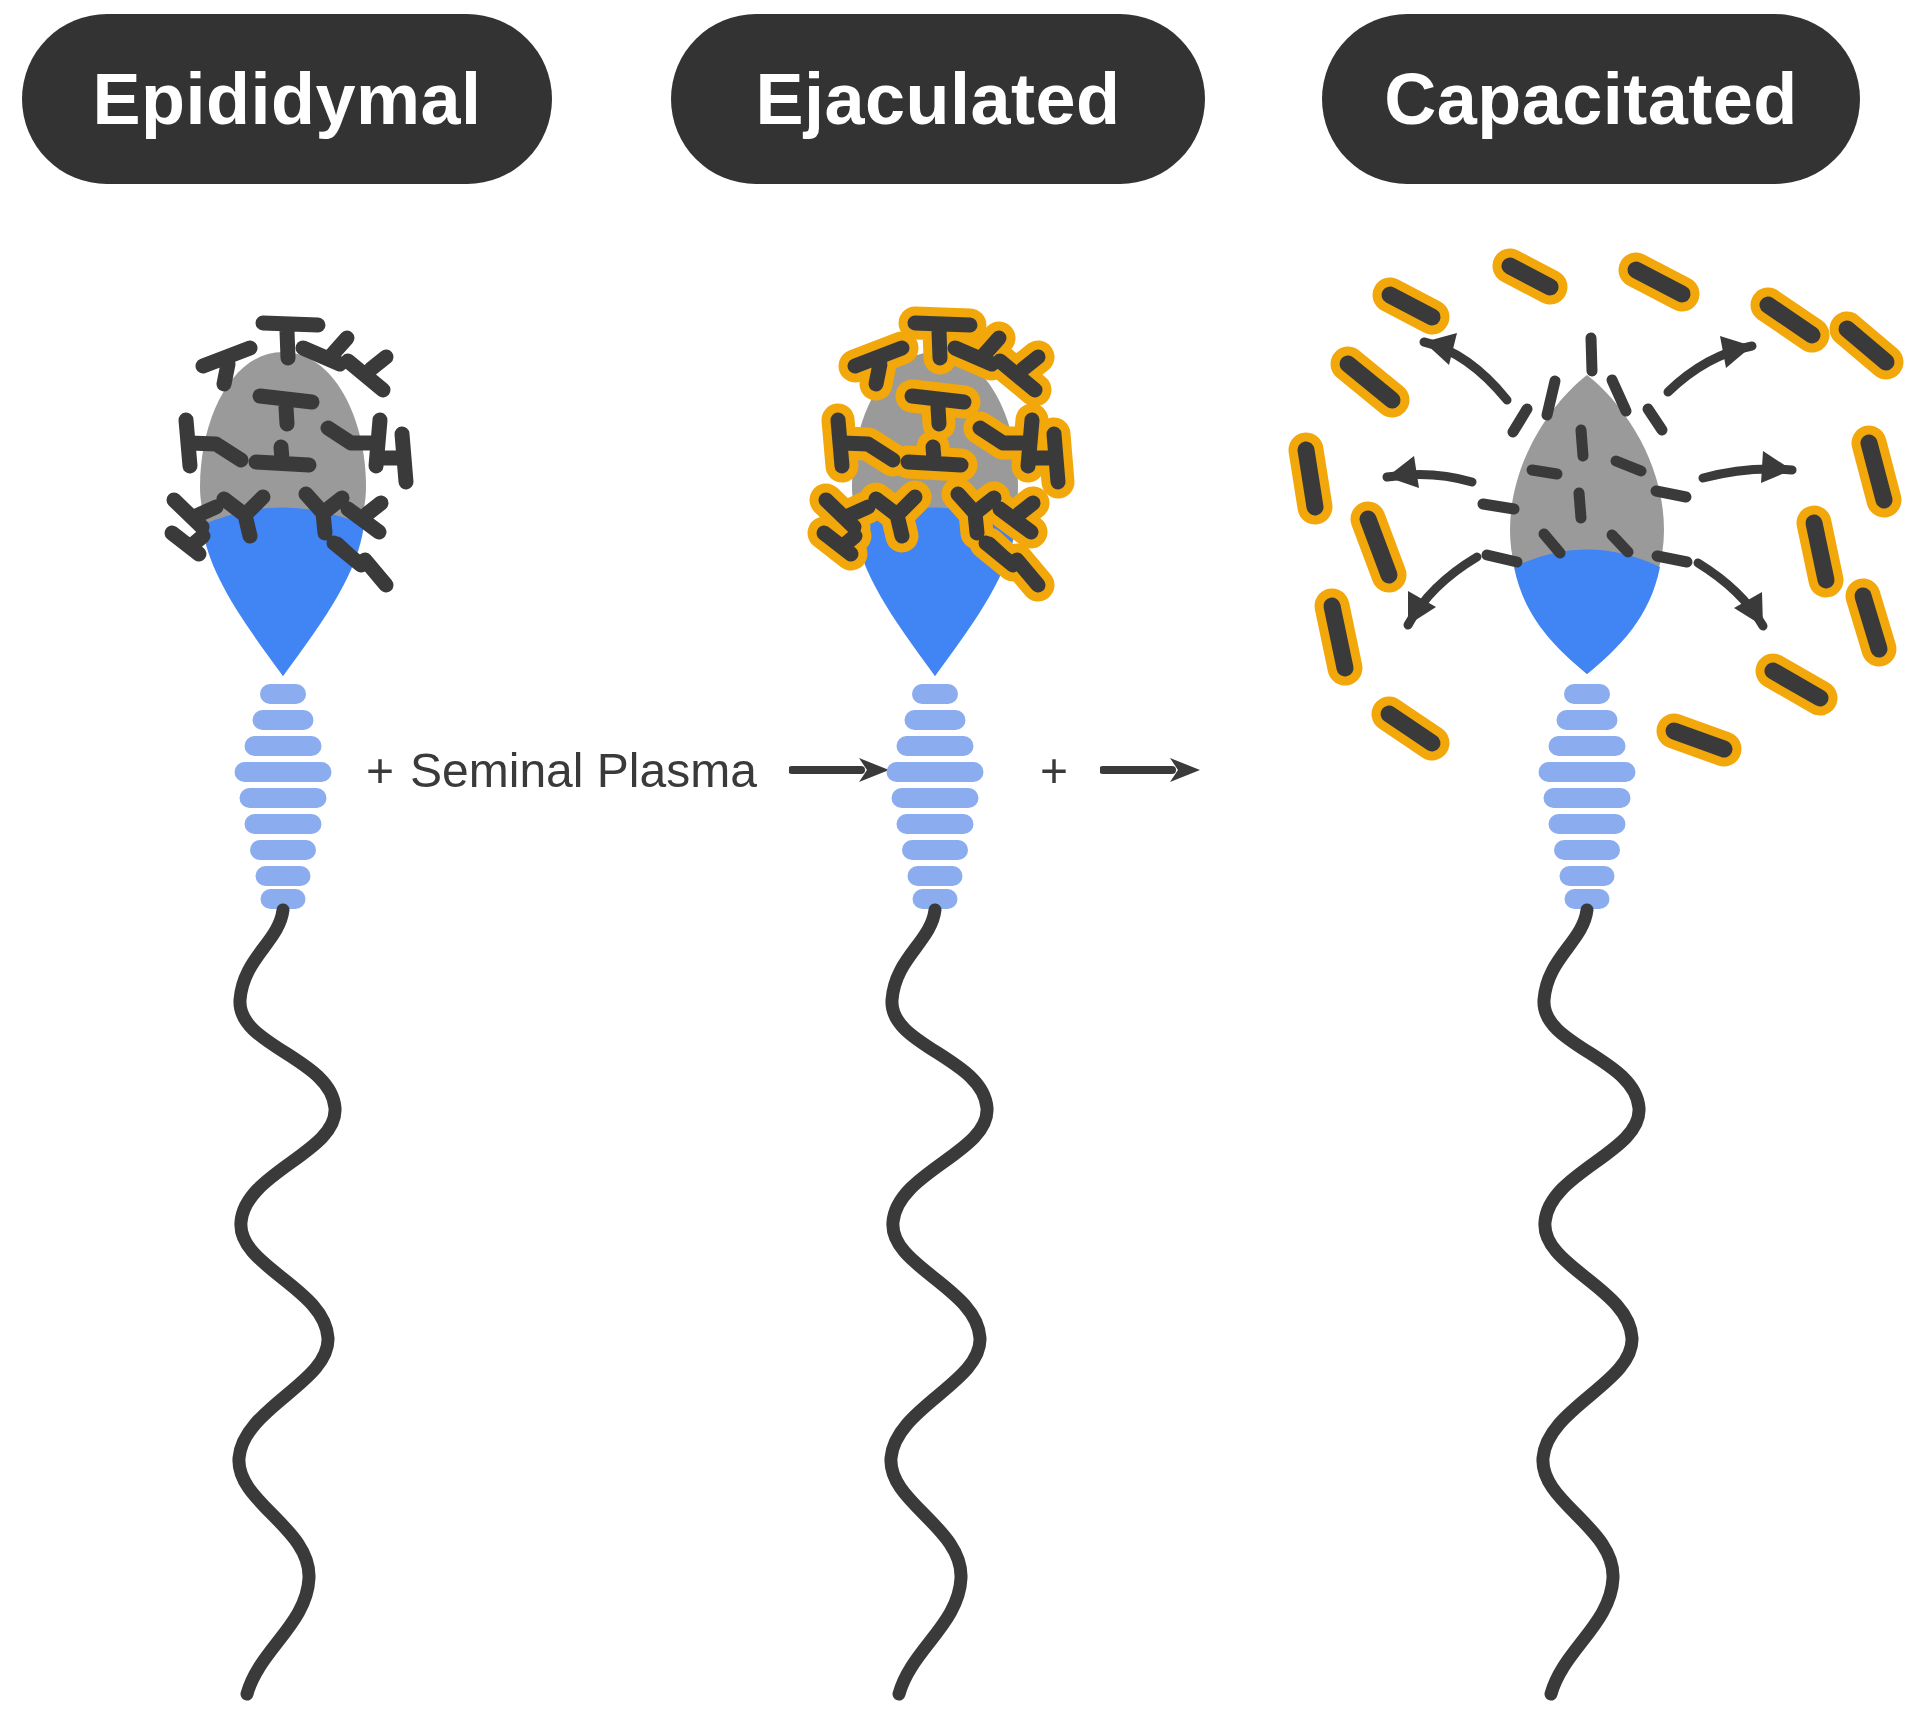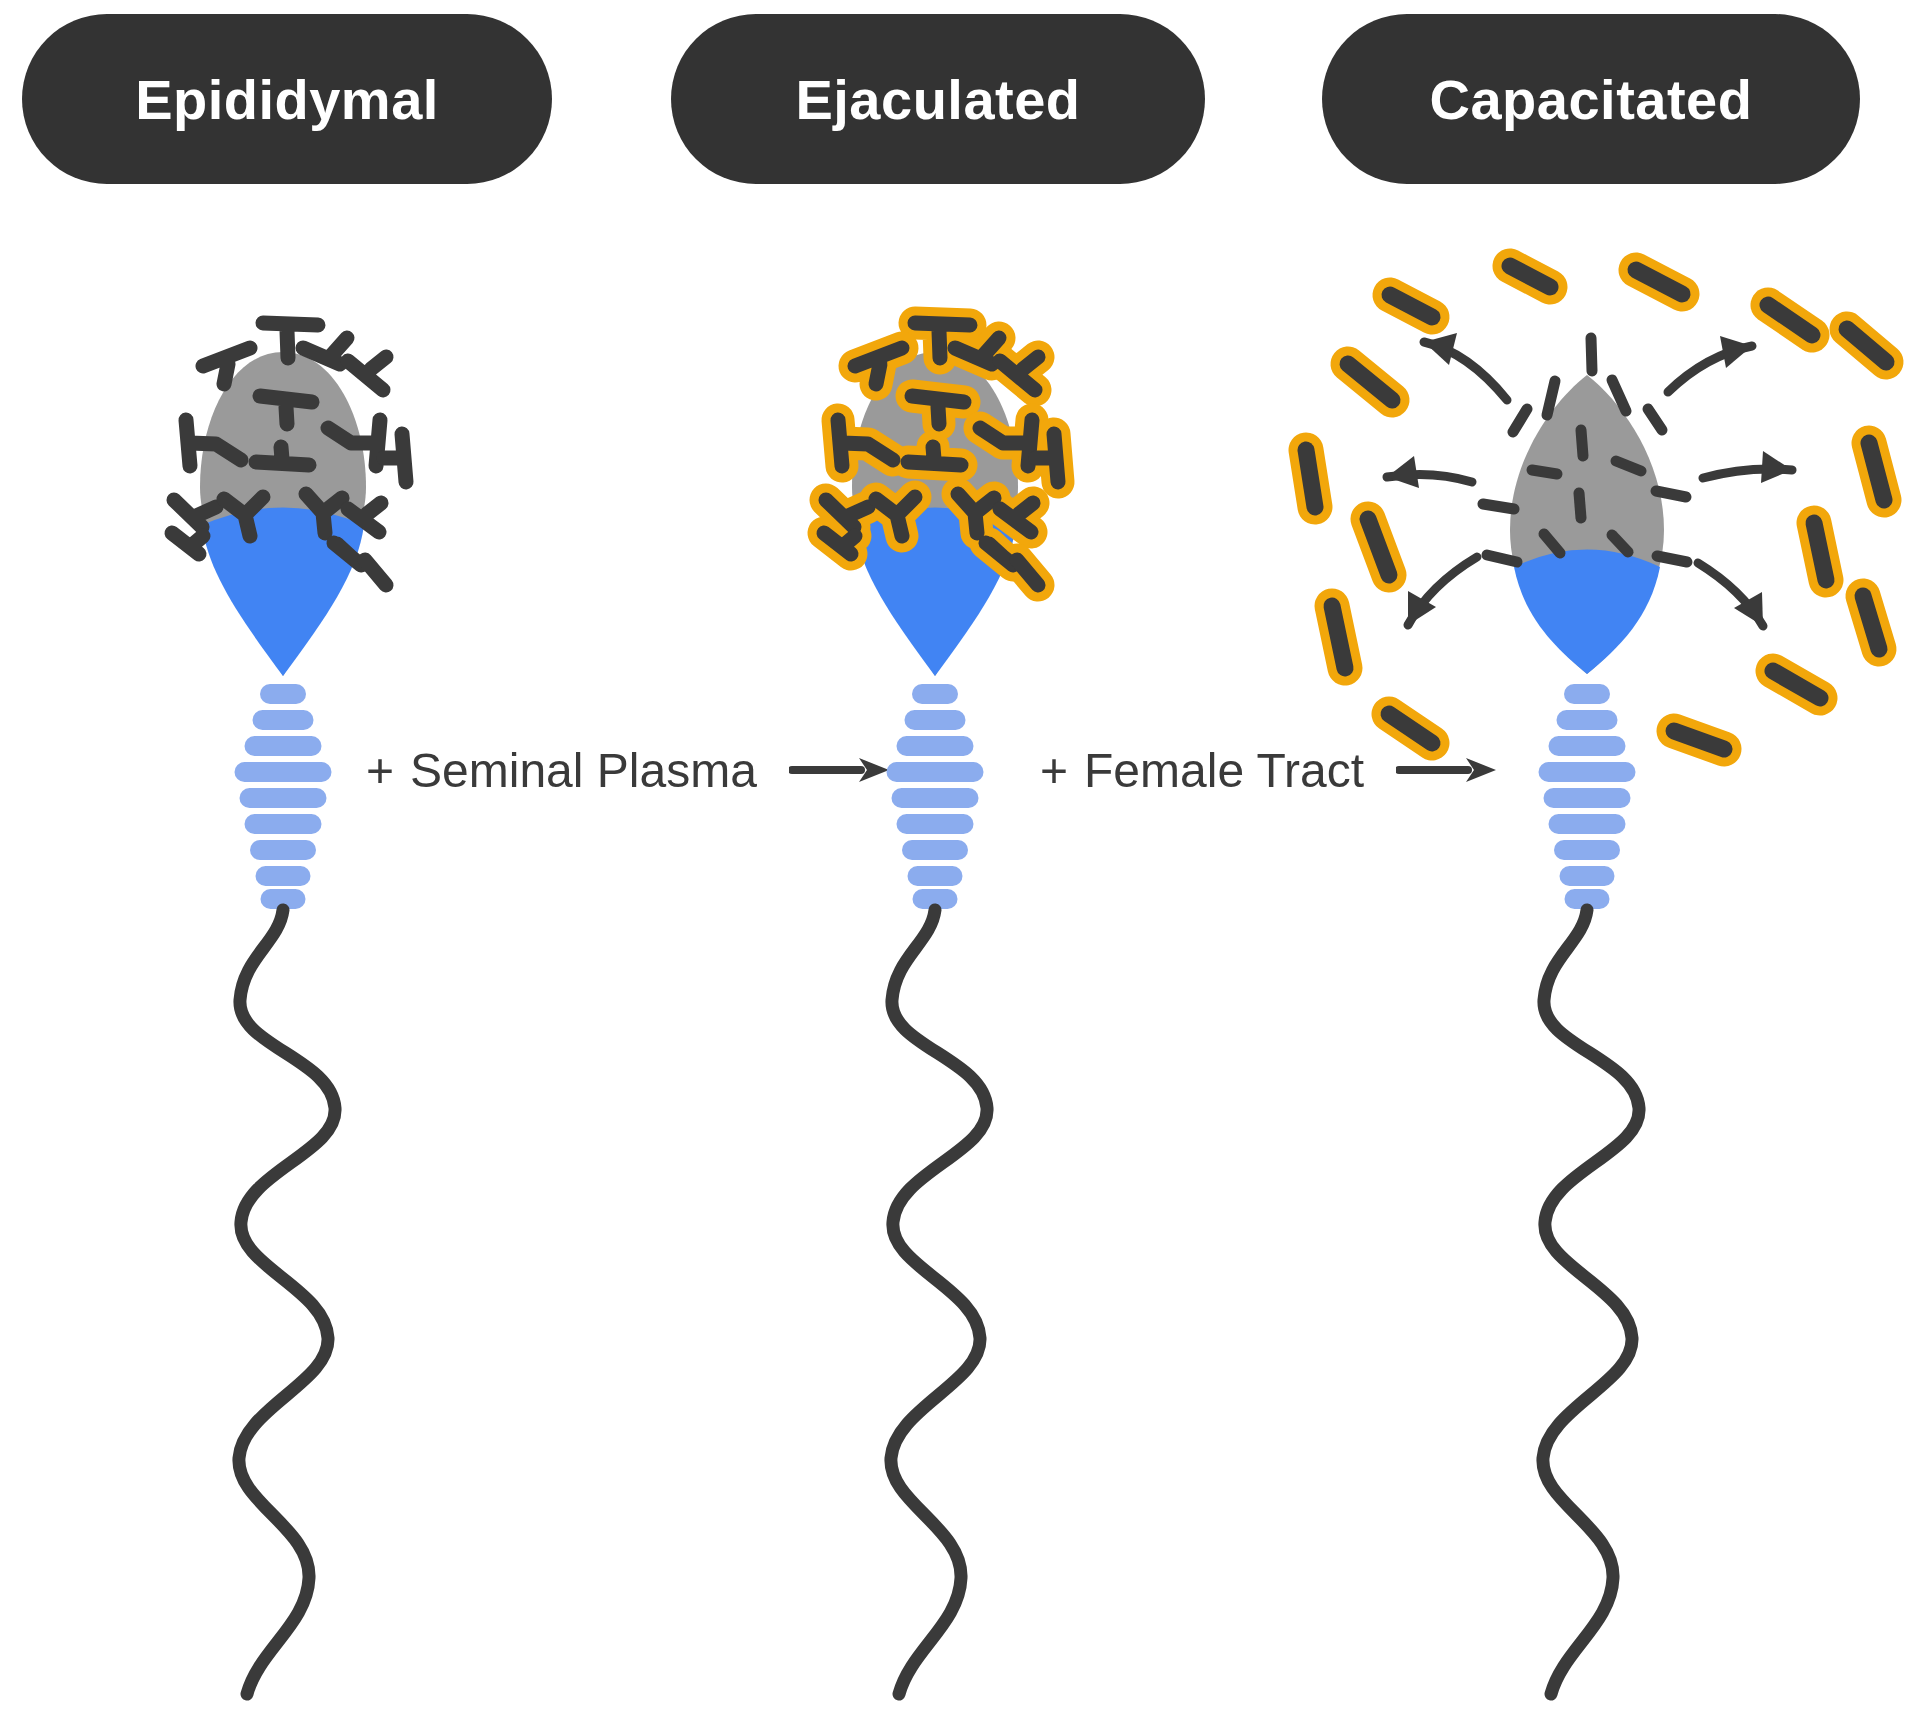--- a/index.html
+++ b/index.html
@@ -16,21 +16,21 @@
   .canvas{
     position:relative;width:1920px;height:1710px;
     background:var(--background);
     font-family:"Liberation Sans", sans-serif;
     overflow:hidden;
   }
   .stage-pill{
     position:absolute;top:14px;height:170px;border-radius:85px;
     background:var(--label-bg);color:var(--label-text);
     display:flex;align-items:center;justify-content:center;
-    font-weight:bold;font-size:56px;letter-spacing:0.5px;
+    font-weight:bold;font-size:72px;letter-spacing:0.5px;
   }
   #pill-1{left:22px;width:530px}
   #pill-2{left:671px;width:534px}
   #pill-3{left:1322px;width:538px}
   .transition{
     position:absolute;display:flex;align-items:center;
     color:var(--dark);font-size:48px;height:56px;gap:16px;
   }
   #transition-1{left:366px;top:742px}
   #transition-2{left:1040px;top:742px}
@@ -70,21 +70,20 @@
   <div class="transition" id="transition-1">
     <span class="t-plus">+</span>
     <span class="t-label">Seminal Plasma</span>
     <svg class="arrow-svg" width="100" height="26" viewBox="0 0 100 26">
       <line x1="3" y1="13" x2="72" y2="13" stroke="currentColor" stroke-width="8" stroke-linecap="round"></line>
       <polygon points="70,1 100,13 70,25 78,13" fill="currentColor"></polygon>
     </svg>
   </div>
   <div class="transition" id="transition-2">
     <span class="t-plus">+</span>
-    <span class="t-label">Female Tract</span>
     <svg class="arrow-svg" width="100" height="26" viewBox="0 0 100 26">
       <line x1="3" y1="13" x2="72" y2="13" stroke="currentColor" stroke-width="8" stroke-linecap="round"></line>
       <polygon points="70,1 100,13 70,25 78,13" fill="currentColor"></polygon>
     </svg>
   </div>
 
   <svg class="art" width="1920" height="1710" viewBox="0 0 1920 1710">
     <defs>
 
       <g id="head-round">

